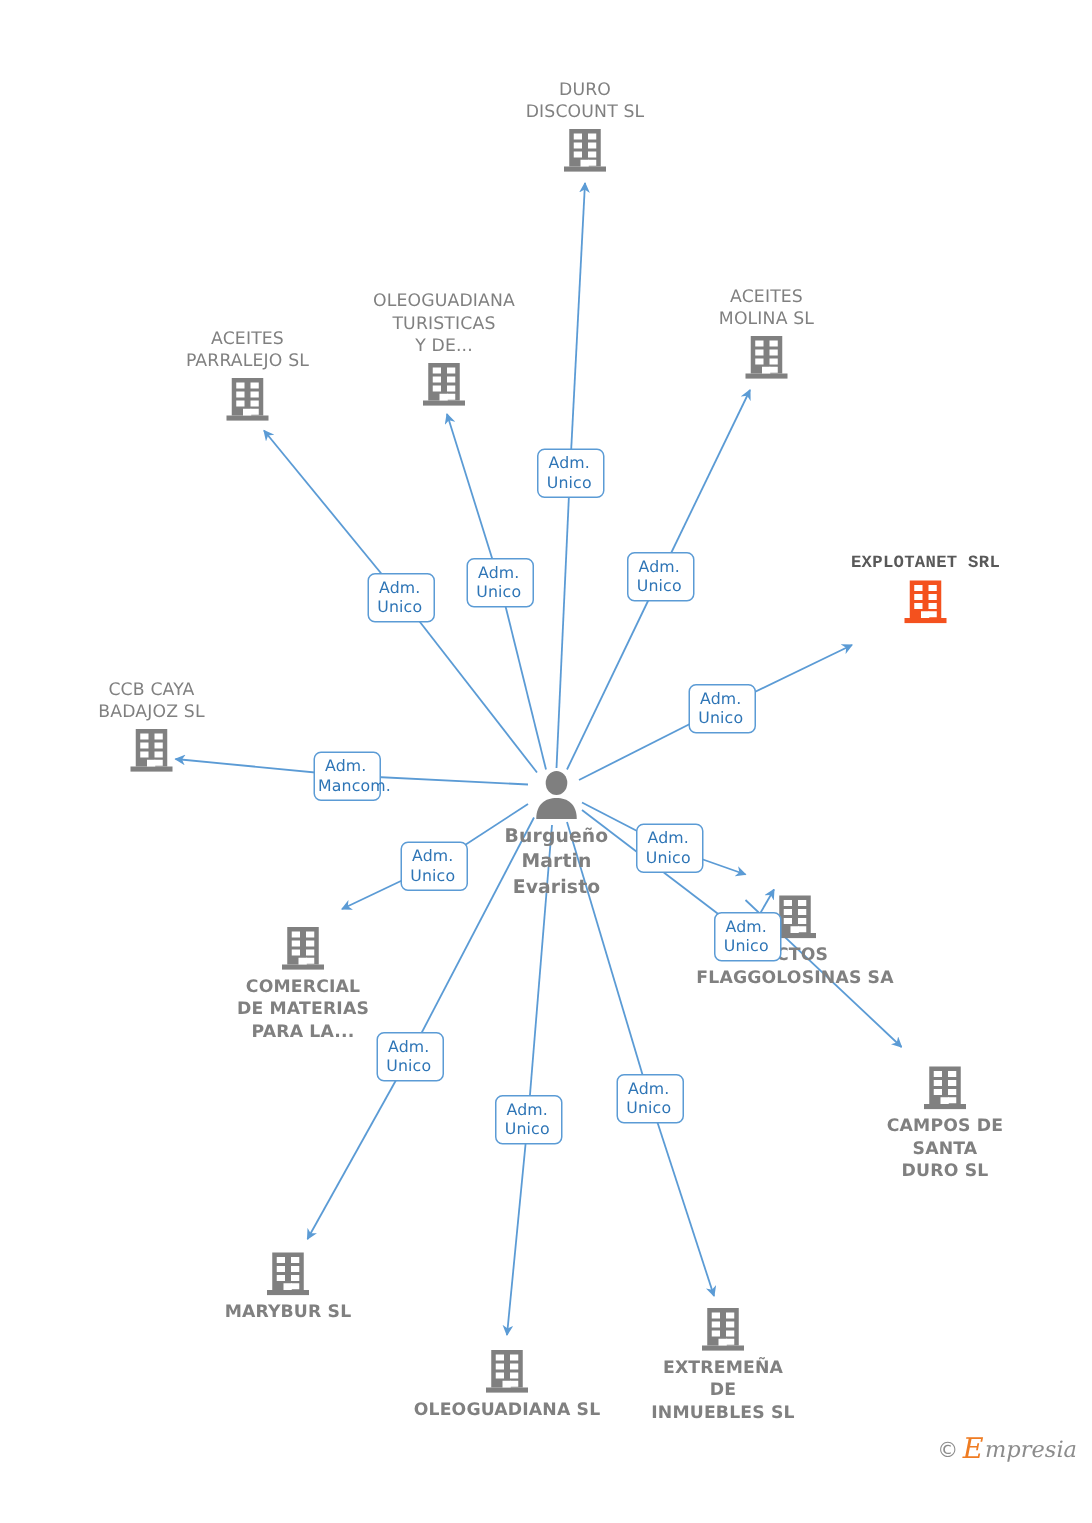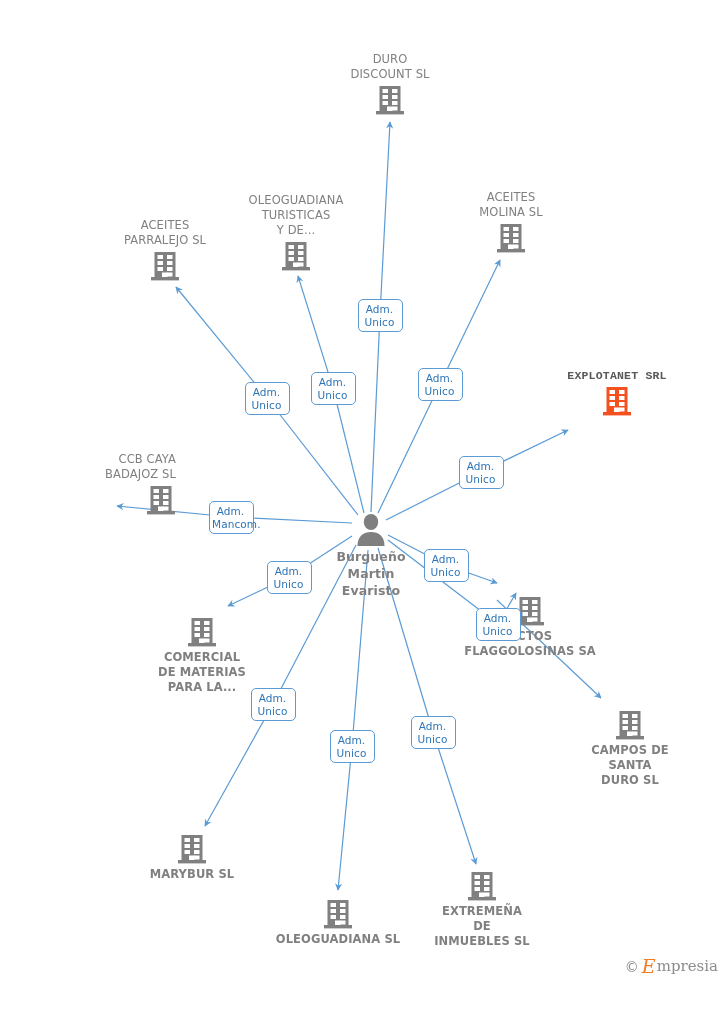--- a/index.html
+++ b/index.html
@@ -85,20 +85,21 @@
   }
   #watermark .wm-e {
     font-family: "DejaVu Serif", "Liberation Serif", serif;
     font-style: italic;
     font-size: 19px;
     color: #ef7c22;
     line-height: 1;
   }
   #watermark .wm-text {
     font-family: "DejaVu Serif", "Liberation Serif", serif;
+    font-style: italic;
     font-size: 15px;
     color: #8c8c8c;
     line-height: 1;
     margin-left: -2px;
   }
 </style>
 </head>
 <body>
 
 <div id="canvas">
@@ -236,21 +237,21 @@
             <rect x="7.5" y="5" width="5.5" height="4" fill="#ffffff"></rect>
             <rect x="17" y="5" width="5.5" height="4" fill="#ffffff"></rect>
             <rect x="7.5" y="11" width="5.5" height="4" fill="#ffffff"></rect>
             <rect x="17" y="11" width="5.5" height="4" fill="#ffffff"></rect>
             <rect x="7.5" y="17" width="5.5" height="4" fill="#ffffff"></rect>
             <rect x="17" y="17" width="5.5" height="4" fill="#ffffff"></rect>
             <rect x="12" y="22.5" width="5.5" height="4.5" fill="#ffffff"></rect>
             <rect x="17" y="22.5" width="5.5" height="4" fill="#ffffff"></rect>
           </svg></span>
       </div>
-      <div class="node label-above" style="top: 452px; left: 101px; text-align: right;">
+      <div class="node label-above" style="top: 452px; left: 101px;">
         <span class="label">CCB CAYA
 BADAJOZ SL</span>
         <span class="icon-wrap"><svg width="30" height="32" viewBox="0 0 30 32" xmlns="http://www.w3.org/2000/svg">
             <rect x="4.5" y="2" width="21" height="25" fill="#808080"></rect>
             <rect x="1" y="27" width="28" height="3.4" fill="#808080"></rect>
             <rect x="7.5" y="5" width="5.5" height="4" fill="#ffffff"></rect>
             <rect x="17" y="5" width="5.5" height="4" fill="#ffffff"></rect>
             <rect x="7.5" y="11" width="5.5" height="4" fill="#ffffff"></rect>
             <rect x="17" y="11" width="5.5" height="4" fill="#ffffff"></rect>
             <rect x="7.5" y="17" width="5.5" height="4" fill="#ffffff"></rect>

